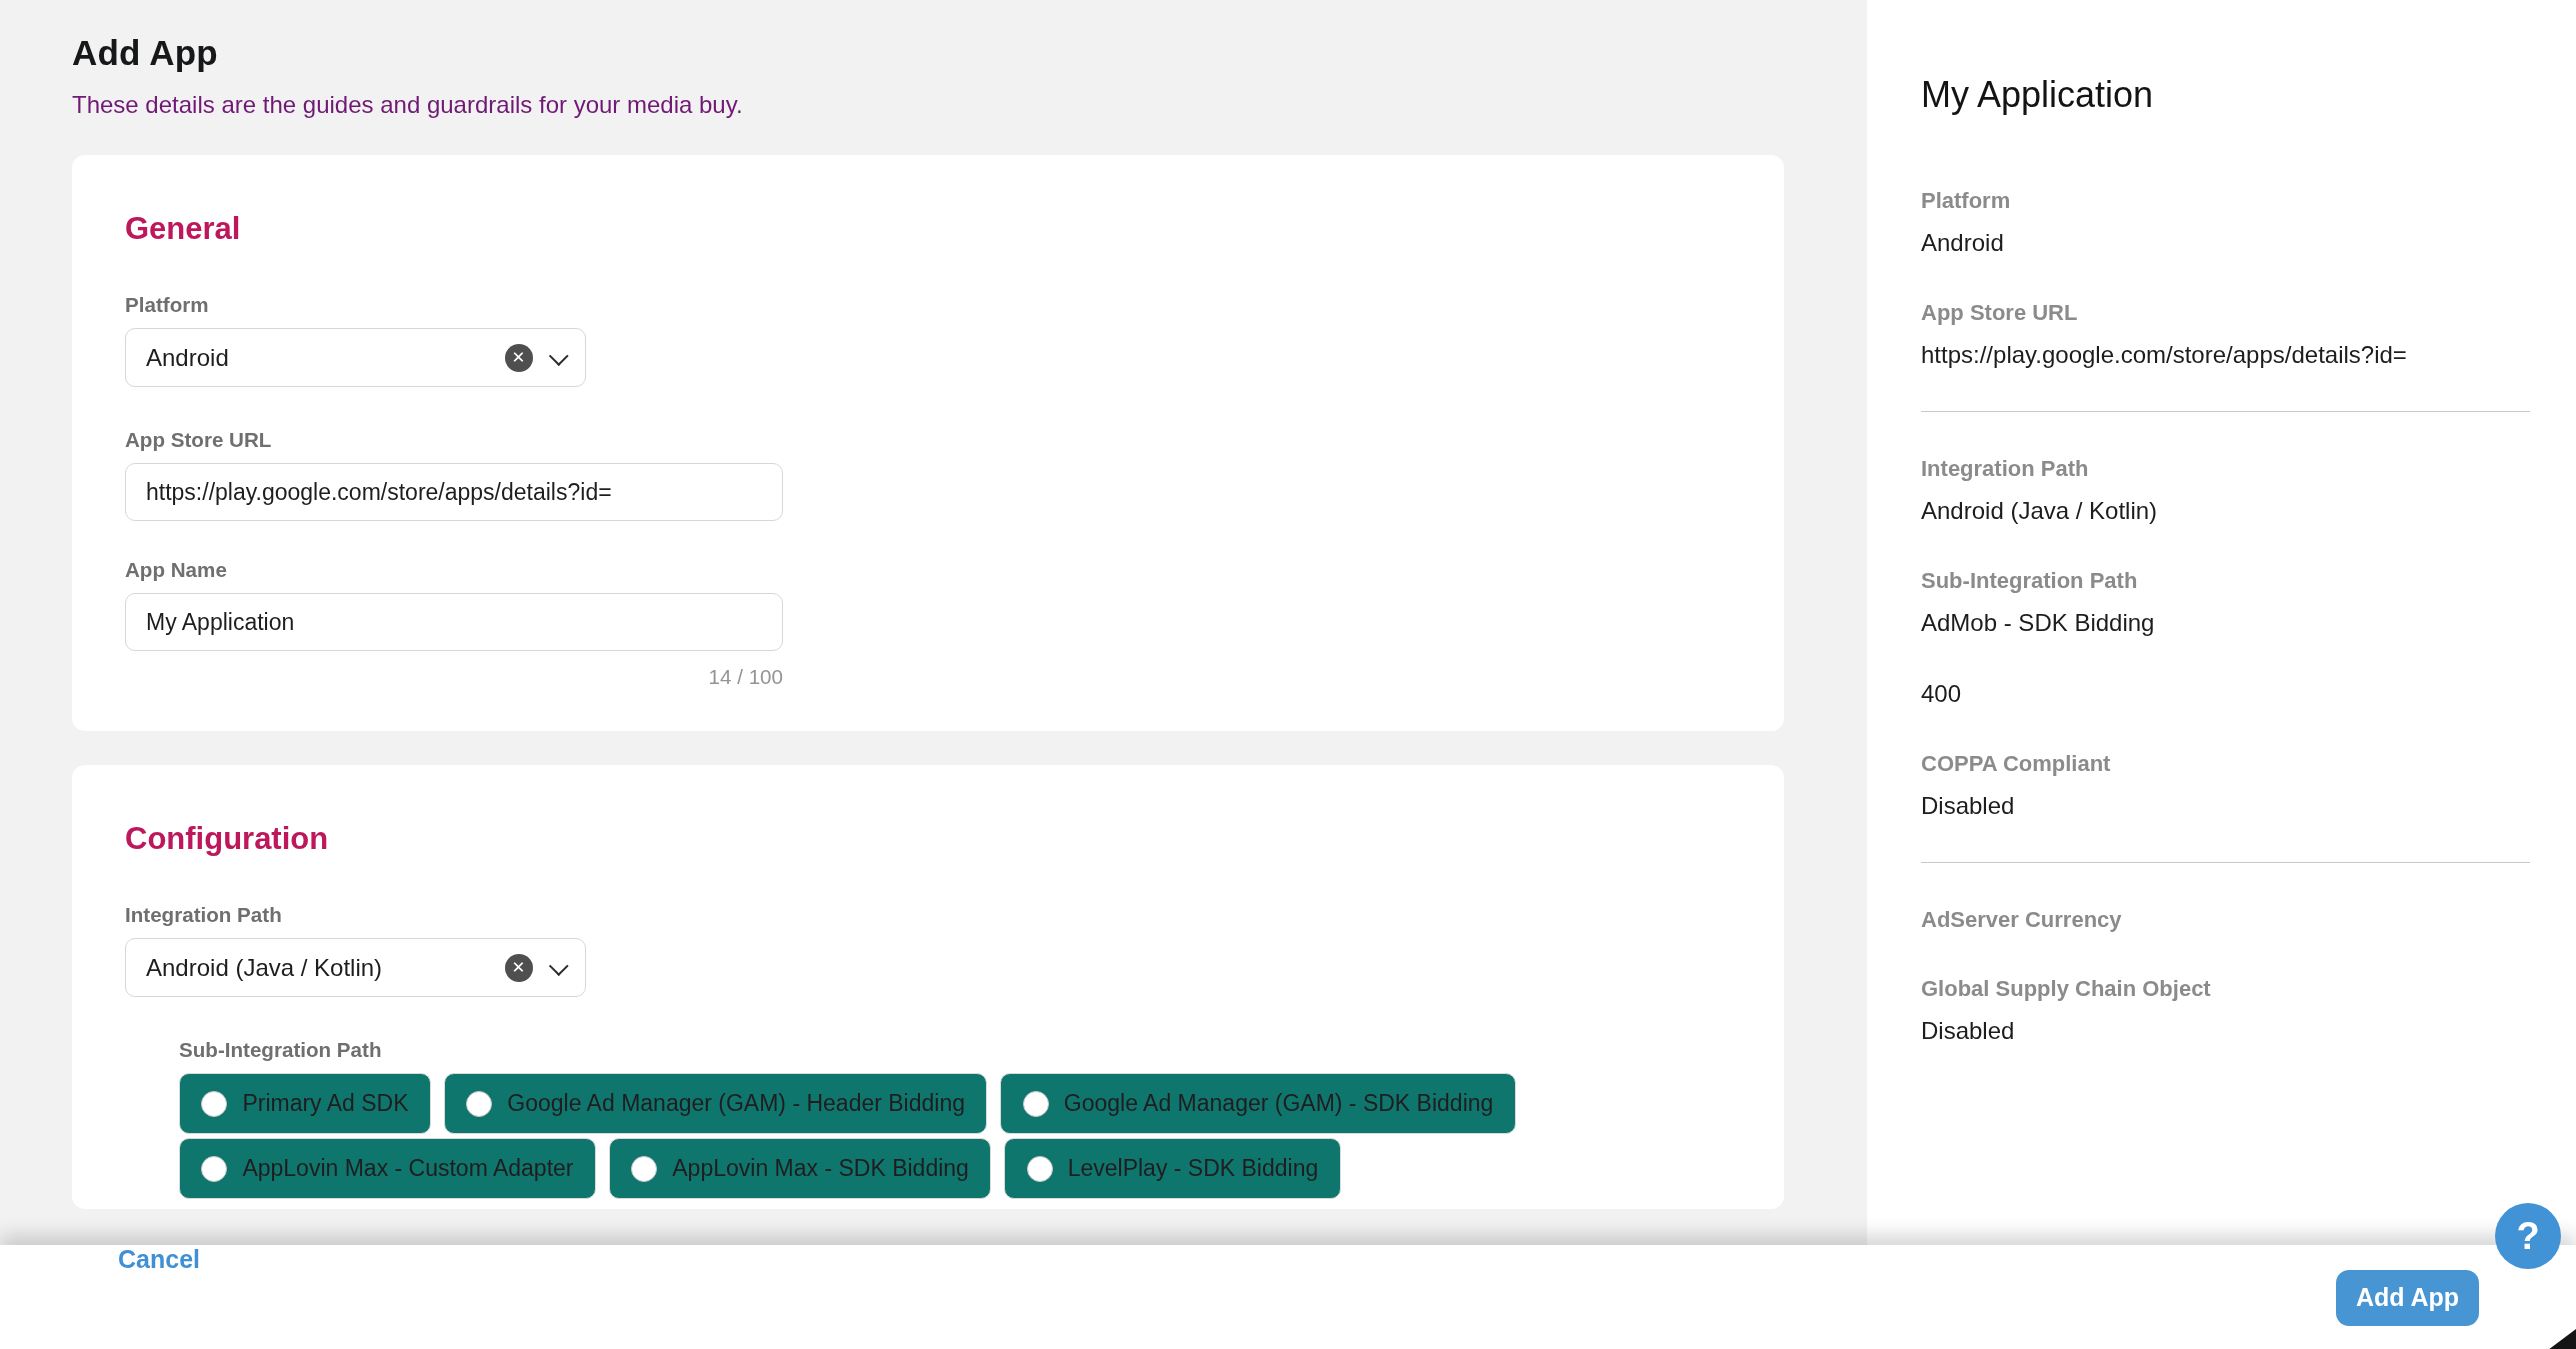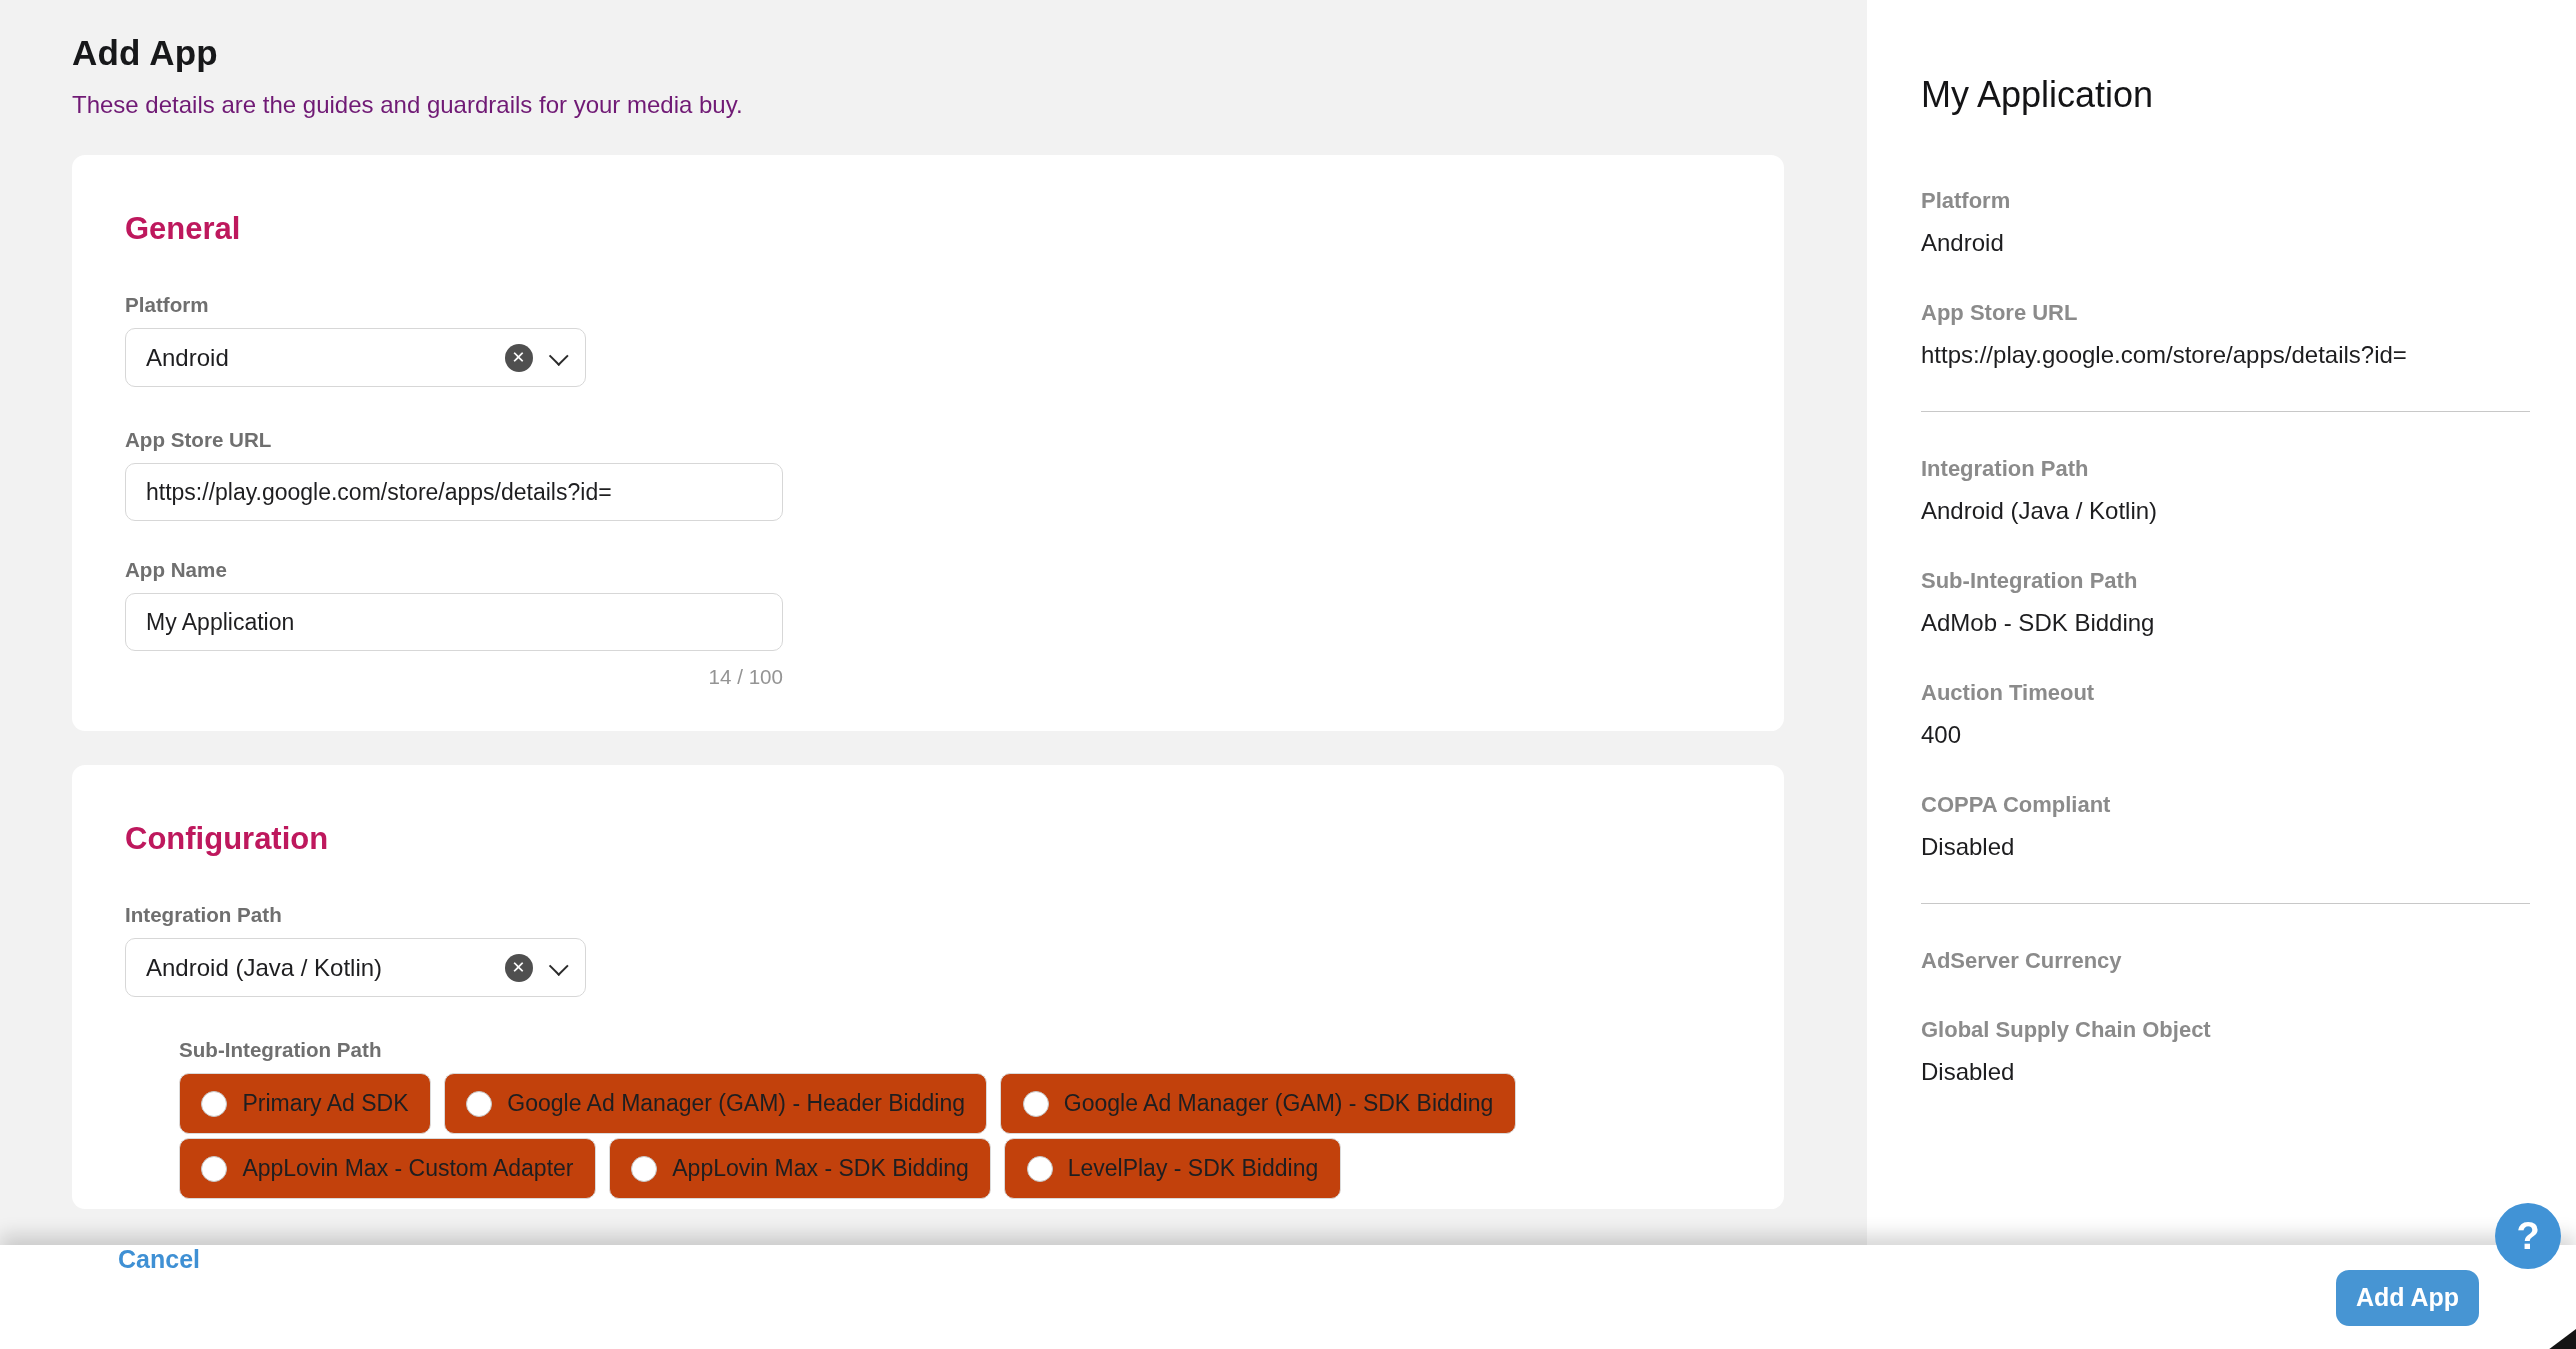--- a/index.html
+++ b/index.html
@@ -52,21 +52,21 @@
     font-family:"Liberation Sans","DejaVu Sans",sans-serif;
   }
   .char-counter{width:658px;box-sizing:border-box;text-align:right;font-size:20.6px;color:#949494;margin-top:14px;}
 
   .sub-section{margin:40px 0 0 54px;}
   .chip-row{display:flex;gap:13px;margin-top:0;}
   .chip-row + .chip-row{margin-top:4px;}
   .chip-row{margin-top:0;}
   .chips{margin-top:10px;}
   .chip{
-    height:61px;box-sizing:border-box;border:1.6px solid #dadada;border-radius:10px;background:#c2410c;
+    height:61px;box-sizing:border-box;border:1.6px solid #dadada;border-radius:10px;background:#0f766e;
     display:flex;align-items:center;padding:0 21.4px;cursor:pointer;white-space:nowrap;
   }
   .radio{width:26px;height:26px;box-sizing:border-box;border:1.6px solid #c6c6c6;border-radius:50%;background:#fff;flex:none;margin-right:15px;}
   .chip-label{font-size:23px;color:#1e1e20;}
 
   
   .sidebar{position:absolute;left:1867px;top:0;width:709px;height:1350px;background:#ffffff;box-sizing:border-box;padding:72px 0 0 54px;}
   .summary-title{font-size:36px;line-height:46px;font-weight:400;color:#141416;margin:0 0 69px 0;}
   .sfield{margin-bottom:41px;width:642px;}
   .sfield .slabel{font-size:22px;line-height:28px;font-weight:700;color:#8b8b8b;margin-bottom:13px;}
@@ -201,21 +201,20 @@
       <div class="slabel">Integration Path</div>
       <div class="svalue">Android (Java / Kotlin)</div>
     </div>
 
     <div class="sfield">
       <div class="slabel">Sub-Integration Path</div>
       <div class="svalue">AdMob - SDK Bidding</div>
     </div>
 
     <div class="sfield">
-      <div class="slabel">Auction Timeout</div>
       <div class="svalue">400</div>
     </div>
 
     <div class="sfield">
       <div class="slabel">COPPA Compliant</div>
       <div class="svalue">Disabled</div>
     </div>
 
     <hr class="sdivider">
 

